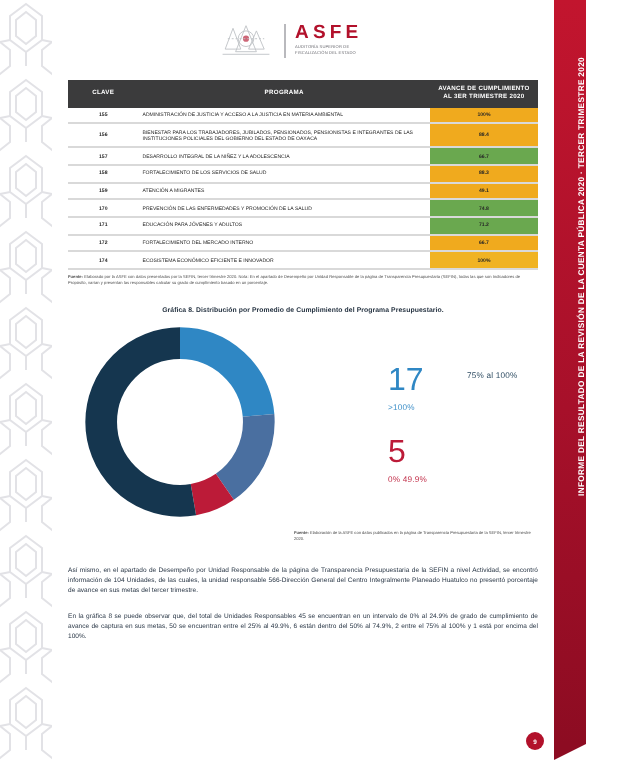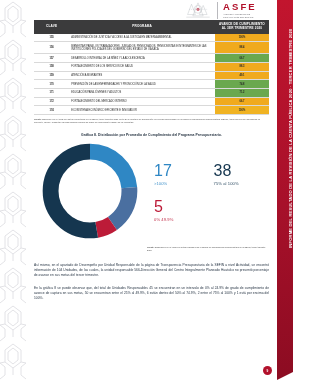--- a/index.html
+++ b/index.html
@@ -48,21 +48,21 @@
   }
 
   
   .page{
     position:absolute; left:26px; top:0; right:16px; bottom:0;
     padding:0 8px;
   }
 
   
   .header{
-    height:20px; display:flex; align-items:center; justify-content:flex-end;
+    height:40px; display:flex; align-items:center; justify-content:center;
     padding-right:2px; gap:6px;
   }
   .glyph-mark{ width:26px; height:20px; opacity:.85; }
   .logo-block{ display:flex; align-items:center; }
   .logo-rule{ width:1px; height:17px; background:#b9b9bd; margin-right:5px; }
   .logo-text{
     font-size:9.5px; font-weight:700; color:#b2112b; letter-spacing:2.1px;
     line-height:1;
   }
   .logo-sub{
@@ -105,21 +105,21 @@
 
   
   .chart-title{
     text-align:center; font-size:3.4px; font-weight:700; color:#1d2b3a;
     margin-top:9px; margin-bottom:2px; letter-spacing:.05px;
   }
   .chart-row{
     display:flex; align-items:center; gap:4px; margin-top:2px;
   }
   .donut-wrap{ width:112px; flex:0 0 112px; display:flex; justify-content:center; }
-  .legend-wrap{ flex:1; padding-left:4px; padding-right:2px; }
+  .legend-wrap{ flex:1; padding-left:4px; padding-right:2px;margin-left:40px; }
   .legend-grid{
     display:grid; grid-template-columns:1fr 1fr; row-gap:13px; column-gap:6px;
     padding-top:4px;
   }
   .lg-num{ font-size:16px; line-height:1; font-weight:400; }
   .lg-lbl{ font-size:4.1px; margin-top:2px; letter-spacing:.1px; }
   .c-blue{ color:#2f87c4; }
   .c-navy{ color:#15364f; }
   .c-steel{ color:#4a6fa0; }
   .c-red{ color:#bc1b38; }
@@ -273,21 +273,20 @@
       </svg>
     </div>
 
     <div class="legend-wrap">
       <div class="legend-grid">
         <div>
           <div class="lg-num c-blue">17</div>
           <div class="lg-lbl c-blue">&gt;100%</div>
         </div>
         <div>
-          <div class="lg-num c-navy">38</div>
           <div class="lg-lbl c-navy">75% al 100%</div>
         </div>
         <div>
           <div class="lg-num c-red">5</div>
           <div class="lg-lbl c-red">0% 49.9%</div>
         </div>
       </div>
     </div>
   </div>
 

